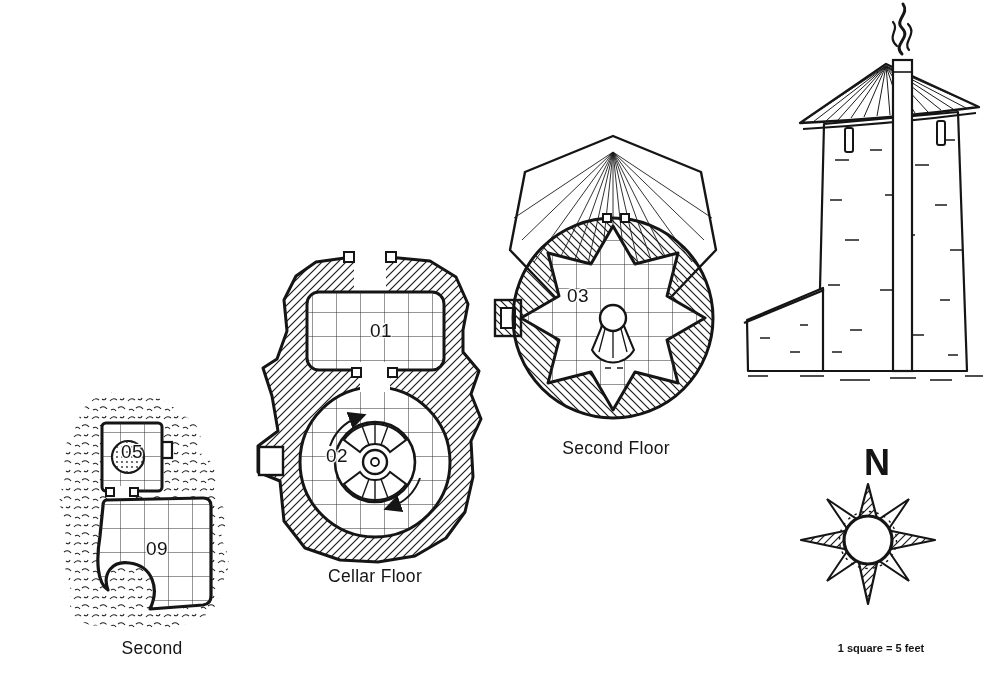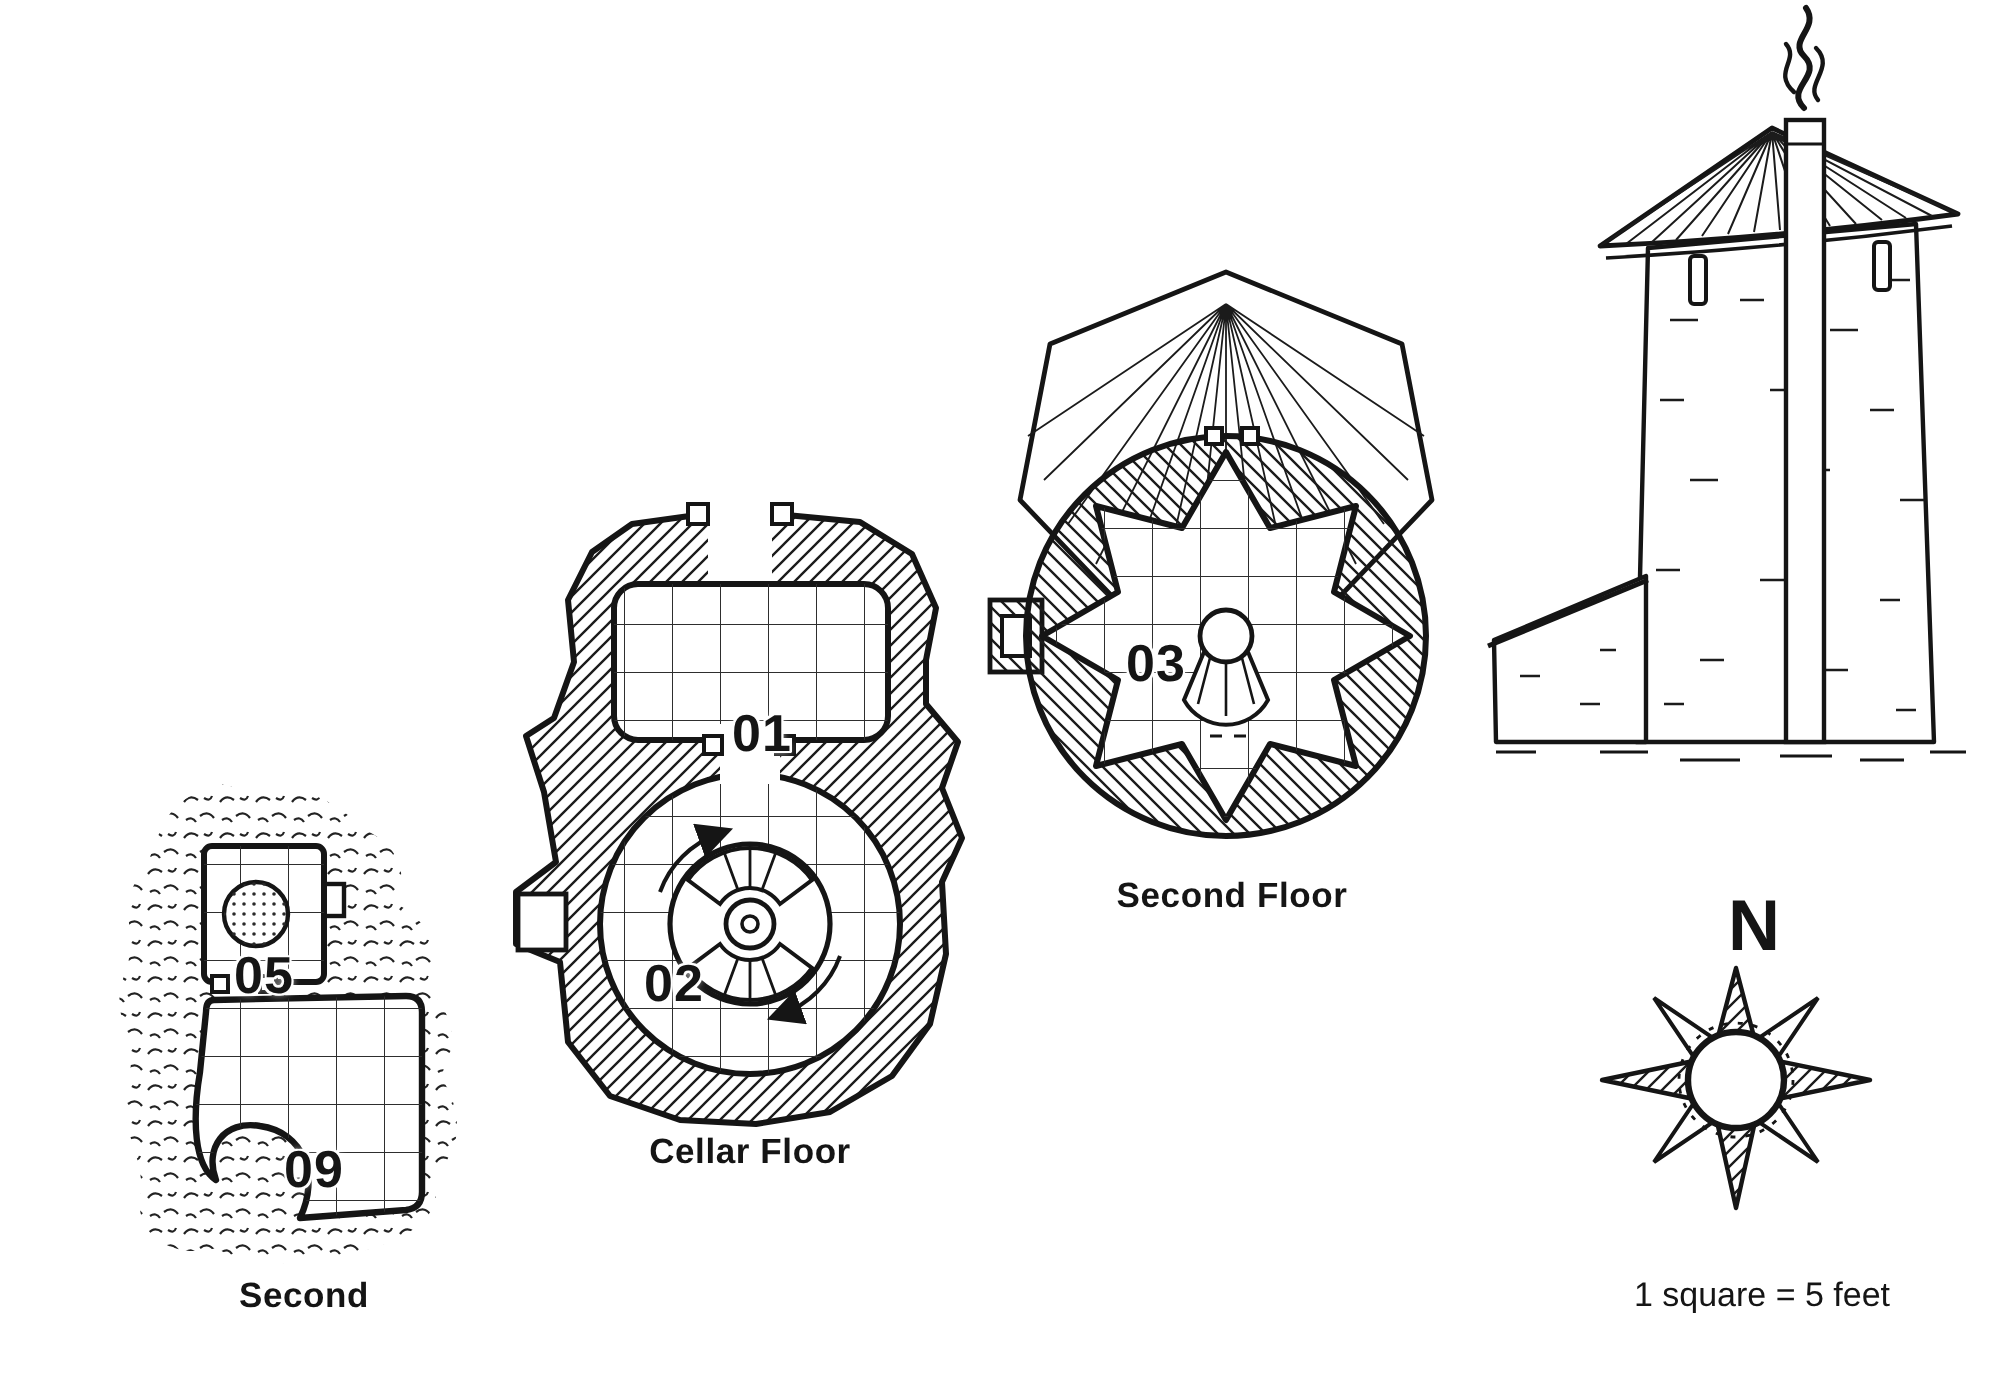--- a/index.html
+++ b/index.html
@@ -3,24 +3,24 @@
 <meta charset="utf-8">
 <style>
   html,body{margin:0;padding:0;background:#fff;}
   .canvas{
     position:relative;width:1000px;height:691px;background:#fff;overflow:hidden;
     font-family:"Liberation Sans",sans-serif;color:#151515;
   }
   .canvas svg{position:absolute;left:0;top:0;}
   .txt{position:absolute;transform:translate(-50%,-50%);white-space:nowrap;color:#151515;
        text-shadow:-1px -1px 0 #fff,1px -1px 0 #fff,-1px 1px 0 #fff,1px 1px 0 #fff,0 0 4px #fff;}
-  .num{font-weight:bold;font-size:26px;letter-spacing:.5px;margin-top:36px;}
-  .lbl{font-weight:bold;font-size:17.5px;letter-spacing:.3px;}
+  .num{font-weight:normal;font-size:19px;letter-spacing:.5px;}
+  .lbl{font-weight:normal;font-size:17.5px;letter-spacing:.3px;}
   .north{font-weight:bold;font-size:36px;}
-  .scale{font-weight:normal;font-size:17px;}
+  .scale{font-weight:bold;font-size:11px;}
 </style>
 </head>
 <body>
 
 <div class="canvas">
 
 <svg width="1000" height="691" viewBox="0 0 1000 691">
   <defs>
     <pattern id="hatch1" width="8" height="8" patternUnits="userSpaceOnUse">
       <path d="M0 8 L8 0 M-1 1 L1 -1 M7 9 L9 7" stroke="#1b1b1b" stroke-width="1.2" fill="none"></path>

